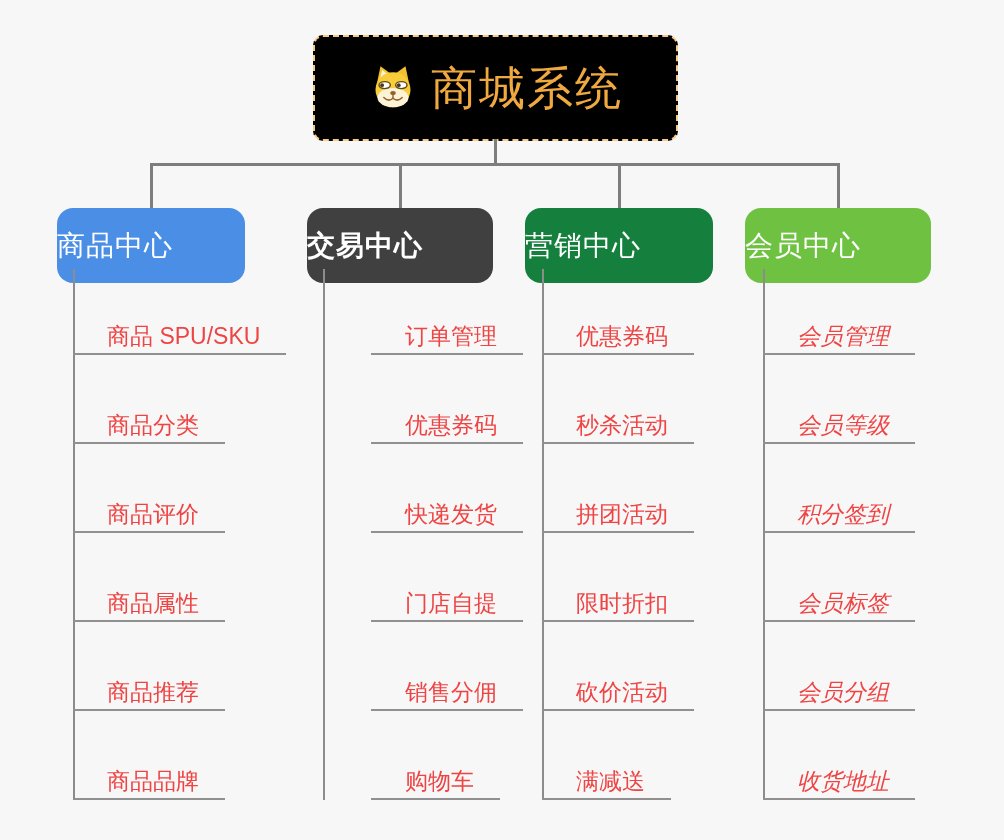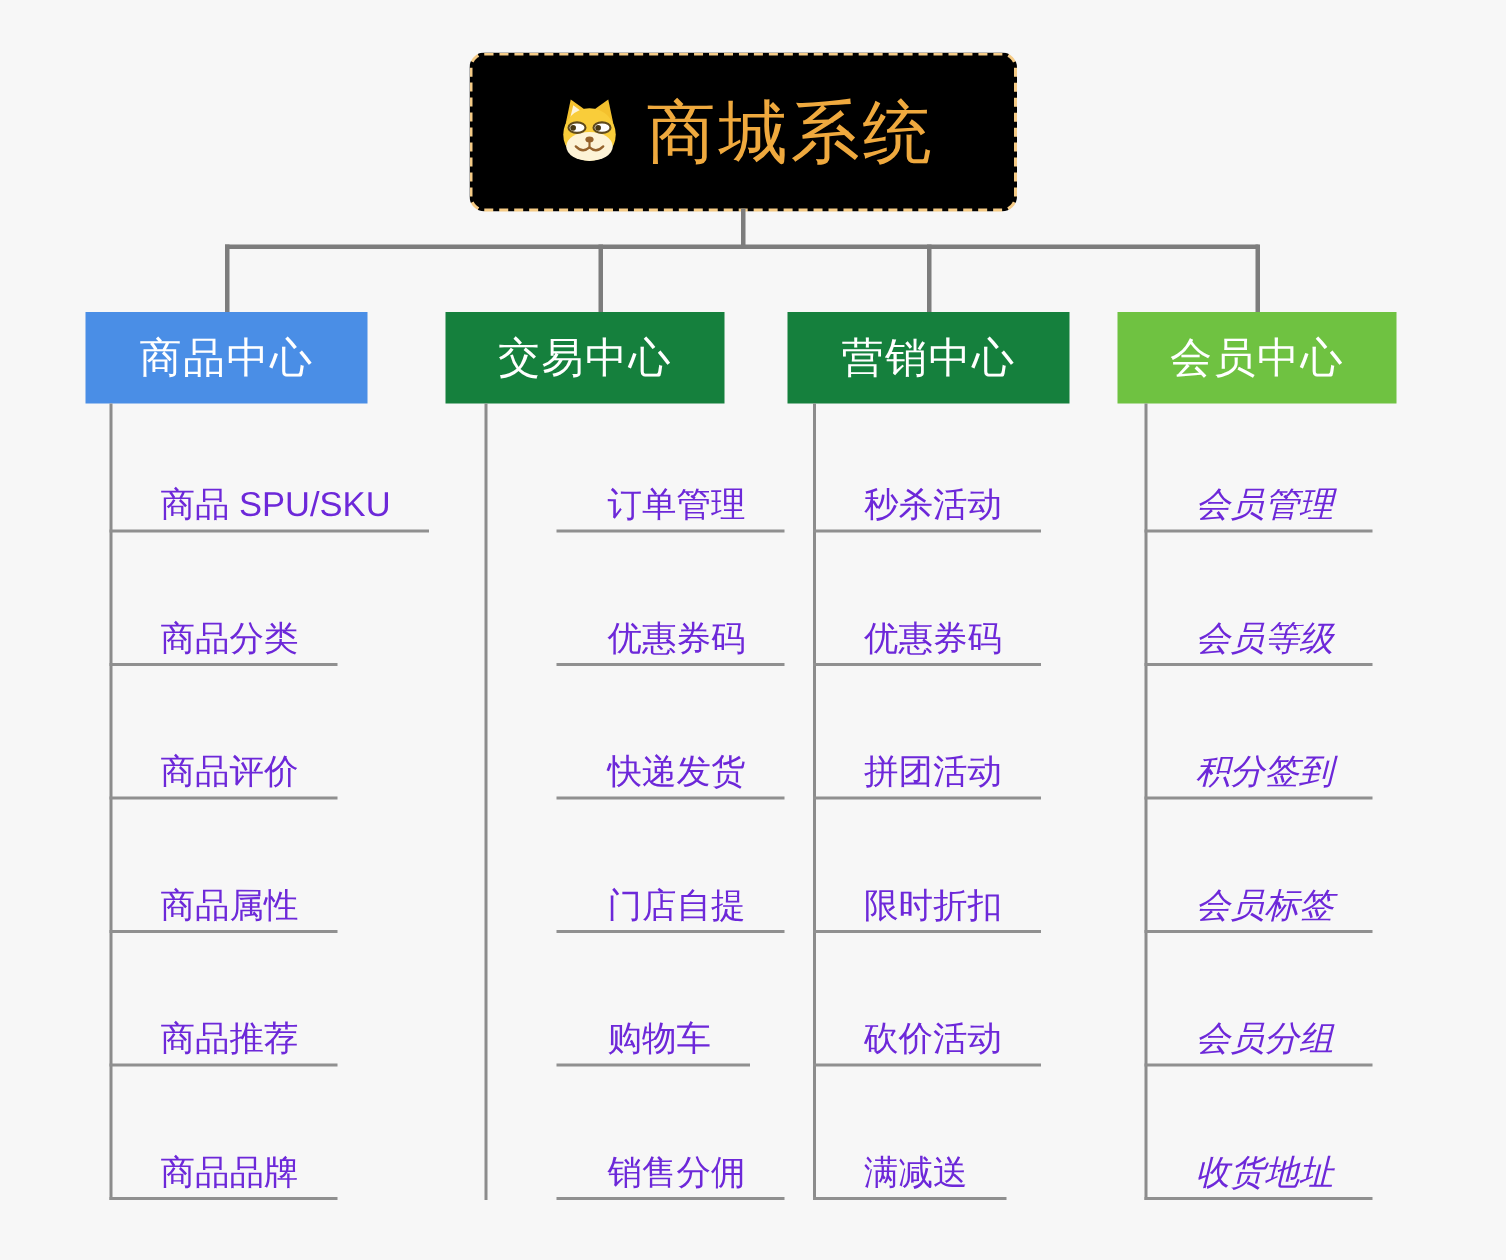--- a/index.html
+++ b/index.html
@@ -27,43 +27,43 @@
   .root-icon { display:block; }
 
   
   .connector { position:absolute; background:#7d7d7d; }
   .stem   { left:494px; top:139px; width:3px; height:27px; }
   .bus    { left:150px; top:163px; width:689px; height:3px; }
   .drop   { top:163px; width:3px; height:46px; }
 
   
   .branch-box {
-    position:absolute; top:208px; height:61px;
-    border-radius:0;
-    display:flex; align-items:center; justify-content:center;
+    position:absolute; top:208px; height:75px;
+    border-radius:16px;
+    display:flex; align-items:center; justify-content:flex-start;
     color:#ffffff; font-size:28px; letter-spacing:1px;
     white-space:nowrap;
     cursor:default;
   }
 
   
   .v-line { position:absolute; top:269px; width:2px; height:531px; background:#8c8c8c; }
 
   
   .children {
     position:absolute; top:321px;
     margin:0; padding:0; list-style:none;
   }
   .child-item {
     width:max-content;
     height:30px; line-height:30px;
     padding:0 26px 2px 34px;
     margin-bottom:55px;
     border-bottom:2px solid #909090;
-    font-size:23px; color:#6d28d9;
+    font-size:23px; color:#ef4444;
     white-space:nowrap;
   }
   .child-item:last-child { margin-bottom:0;margin-top:28px; }
 </style>
 </head>
 <body>
 
 <div class="stage">
 
   <div class="root-node">
@@ -95,40 +95,40 @@
       <div class="v-line" style="left: 73px;"></div>
       <ul class="children" style="left: 73px;">
         <li class="child-item">商品 SPU/SKU</li>
         <li class="child-item">商品分类</li>
         <li class="child-item">商品评价</li>
         <li class="child-item">商品属性</li>
         <li class="child-item">商品推荐</li>
         <li class="child-item">商品品牌</li>
       </ul>
       <div class="connector drop" style="left: 398.5px;"></div>
-      <div class="branch-box" style="left: 297px; width: 186px; background: #15803d;">
+      <div class="branch-box" style="left: 307px; width: 186px; background: #404040; font-weight: bold;">
         <span>交易中心</span>
       </div>
       <div class="v-line" style="left: 323px;"></div>
       <ul class="children" style="left: 323px; padding-left: 48px;">
         <li class="child-item">订单管理</li>
         <li class="child-item">优惠券码</li>
         <li class="child-item">快递发货</li>
         <li class="child-item">门店自提</li>
+        <li class="child-item">销售分佣</li>
         <li class="child-item">购物车</li>
-        <li class="child-item">销售分佣</li>
       </ul>
       <div class="connector drop" style="left: 617.5px;"></div>
       <div class="branch-box" style="left: 525px; width: 188px; background: #15803d;">
         <span>营销中心</span>
       </div>
       <div class="v-line" style="left: 542px;"></div>
       <ul class="children" style="left: 542px;">
+        <li class="child-item">优惠券码</li>
         <li class="child-item">秒杀活动</li>
-        <li class="child-item">优惠券码</li>
         <li class="child-item">拼团活动</li>
         <li class="child-item">限时折扣</li>
         <li class="child-item">砍价活动</li>
         <li class="child-item">满减送</li>
       </ul>
       <div class="connector drop" style="left: 836.5px;"></div>
       <div class="branch-box" style="left: 745px; width: 186px; background: rgb(111, 194, 65);">
         <span>会员中心</span>
       </div>
       <div class="v-line" style="left: 763px;"></div>

